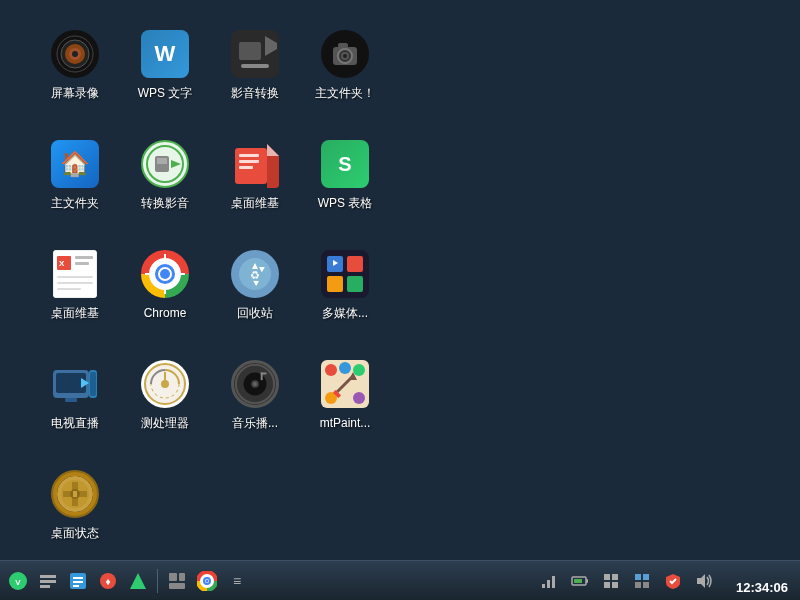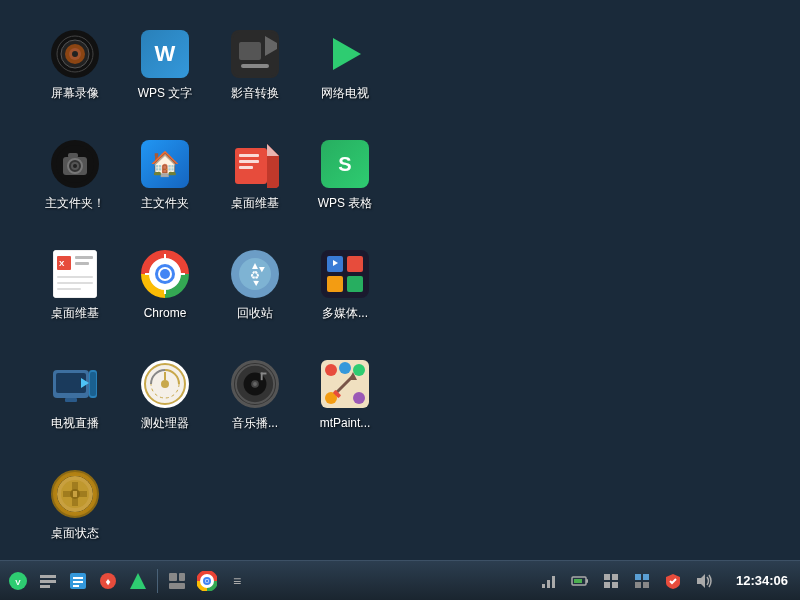--- a/index.html
+++ b/index.html
@@ -88,21 +88,21 @@
       display: flex;
       align-items: center;
       justify-content: center;
       cursor: pointer;
       border-radius: 3px;
       font-size: 16px;
     }
 
     .taskbar-right {
       display: flex;
-      align-items: center;
+      align-items: flex-end;
       gap: 12px;
       padding-right: 8px;
     }
 
     .taskbar-time {
       color: #ffffff;
       font-size: 13px;
       font-weight: bold;
       margin-left: 6px;
     }
@@ -368,28 +368,20 @@
             <rect width="44" height="44" rx="6" fill="#2a2a2a"></rect>
             <rect x="6" y="10" width="22" height="18" rx="2" fill="#555"></rect>
             <polygon points="32,4 44,11 44,17 32,24" fill="#666"></polygon>
             <rect x="8" y="32" width="28" height="4" rx="2" fill="#888"></rect>
           </svg>
         </div>
       </div>
       <span class="icon-label">影音转换</span>
     </div>
 
-    <div class="desktop-icon">
-      <div class="icon-img">
-        <div class="network-tv-icon">
-          <div class="play-triangle"></div>
-        </div>
-      </div>
-      <span class="icon-label">网络电视</span>
-    </div>
 
     <div class="desktop-icon">
       <div class="icon-img">
         <div class="gif-icon">
           <svg width="40" height="40" viewBox="0 0 40 40">
             <circle cx="20" cy="20" r="19" fill="#111"></circle>
             <rect x="8" y="13" width="24" height="18" rx="3" fill="#555"></rect>
             <rect x="13" y="9" width="10" height="5" rx="2" fill="#555"></rect>
             <circle cx="20" cy="22" r="7" fill="#333" stroke="#777" stroke-width="2"></circle>
             <circle cx="20" cy="22" r="4" fill="#555"></circle>
@@ -401,20 +393,33 @@
     </div>
 
 
     <div class="desktop-icon">
       <div class="icon-img">
         <div class="home-folder-icon">🏠</div>
       </div>
       <span class="icon-label">主文件夹</span>
     </div>
 
+    <div class="desktop-icon">
+      <div class="icon-img">
+        <div class="convert-video-icon">
+          <svg width="40" height="40" viewBox="0 0 40 40">
+            <circle cx="20" cy="20" r="18" fill="#e8f5e9" stroke="#4caf50" stroke-width="2"></circle>
+            <rect x="10" y="12" width="14" height="16" rx="2" fill="#888"></rect>
+            <rect x="12" y="14" width="10" height="6" fill="#aaa"></rect>
+            <polygon points="26,16 36,20 26,24" fill="#4caf50"></polygon>
+          </svg>
+        </div>
+      </div>
+      <span class="icon-label">转换影音</span>
+    </div>
 
     <div class="desktop-icon">
       <div class="icon-img">
         <div class="desktop-wiki-icon">
           <svg width="48" height="48" viewBox="0 0 48 48">
             <rect x="4" y="8" width="32" height="36" rx="3" fill="#e74c3c"></rect>
             <rect x="8" y="14" width="20" height="3" rx="1" fill="#fff" opacity="0.8"></rect>
             <rect x="8" y="20" width="20" height="3" rx="1" fill="#fff" opacity="0.8"></rect>
             <rect x="8" y="26" width="14" height="3" rx="1" fill="#fff" opacity="0.8"></rect>
             <polygon points="36,4 48,16 48,48 36,48" fill="#c0392b"></polygon>

